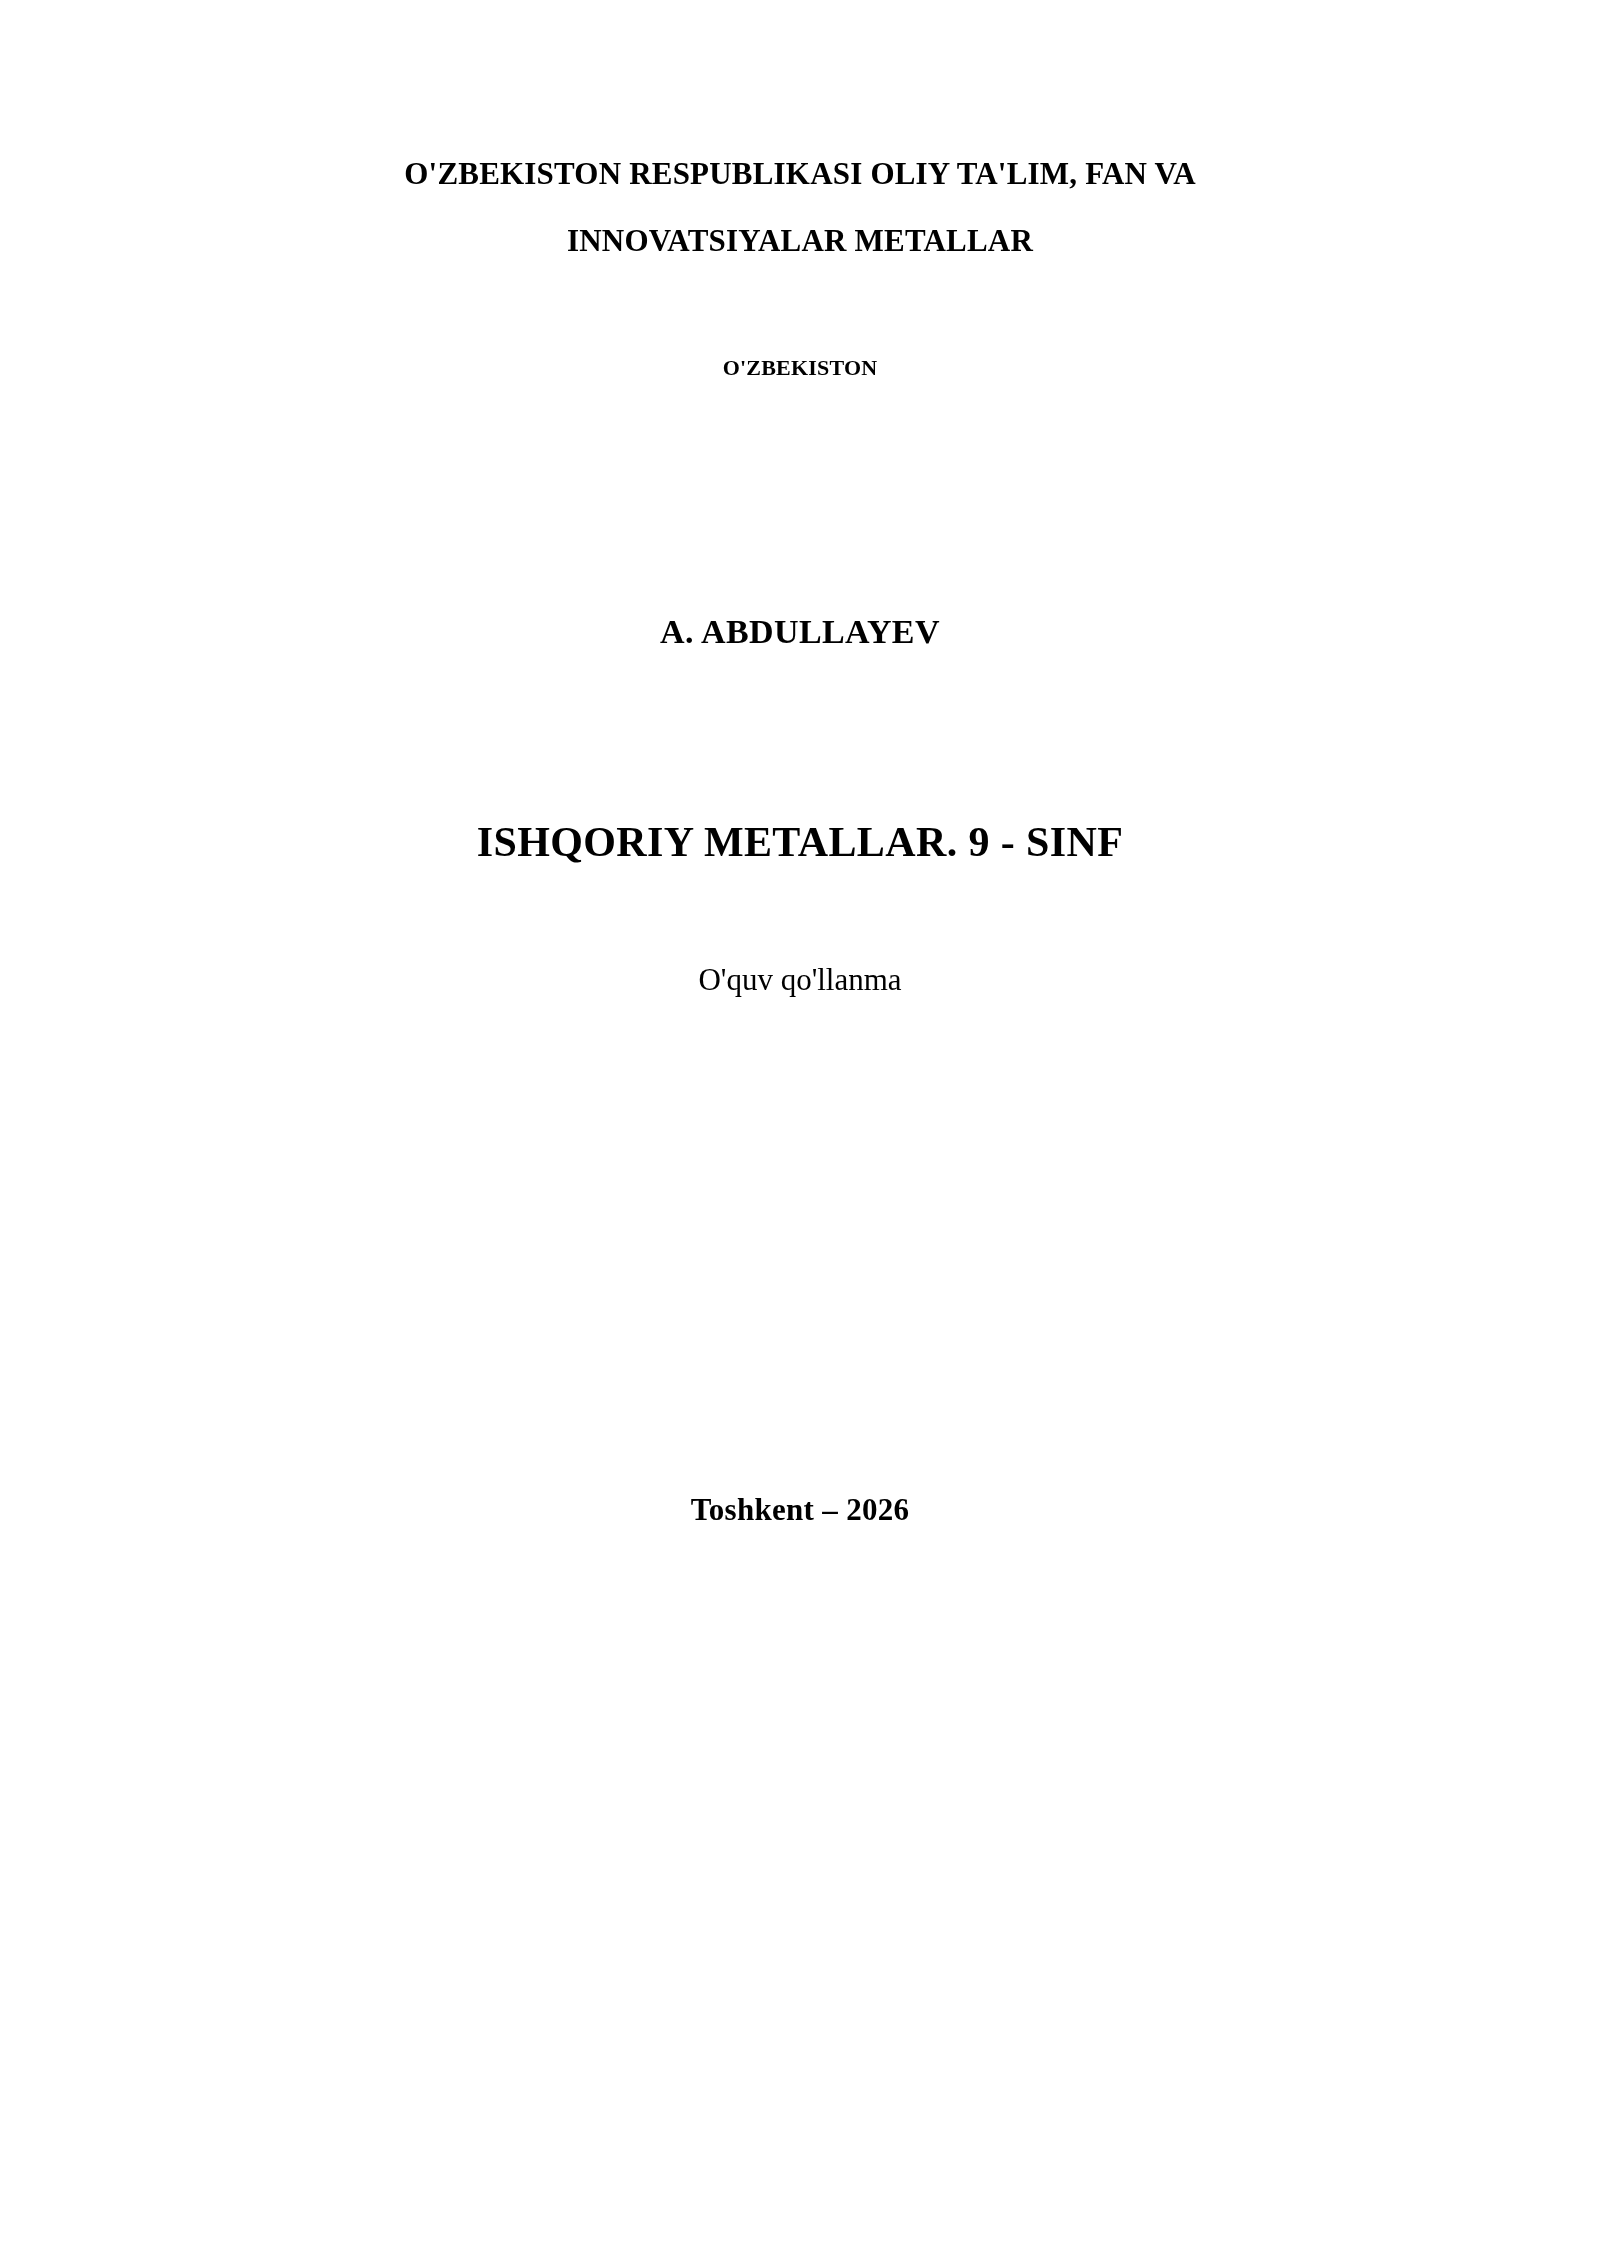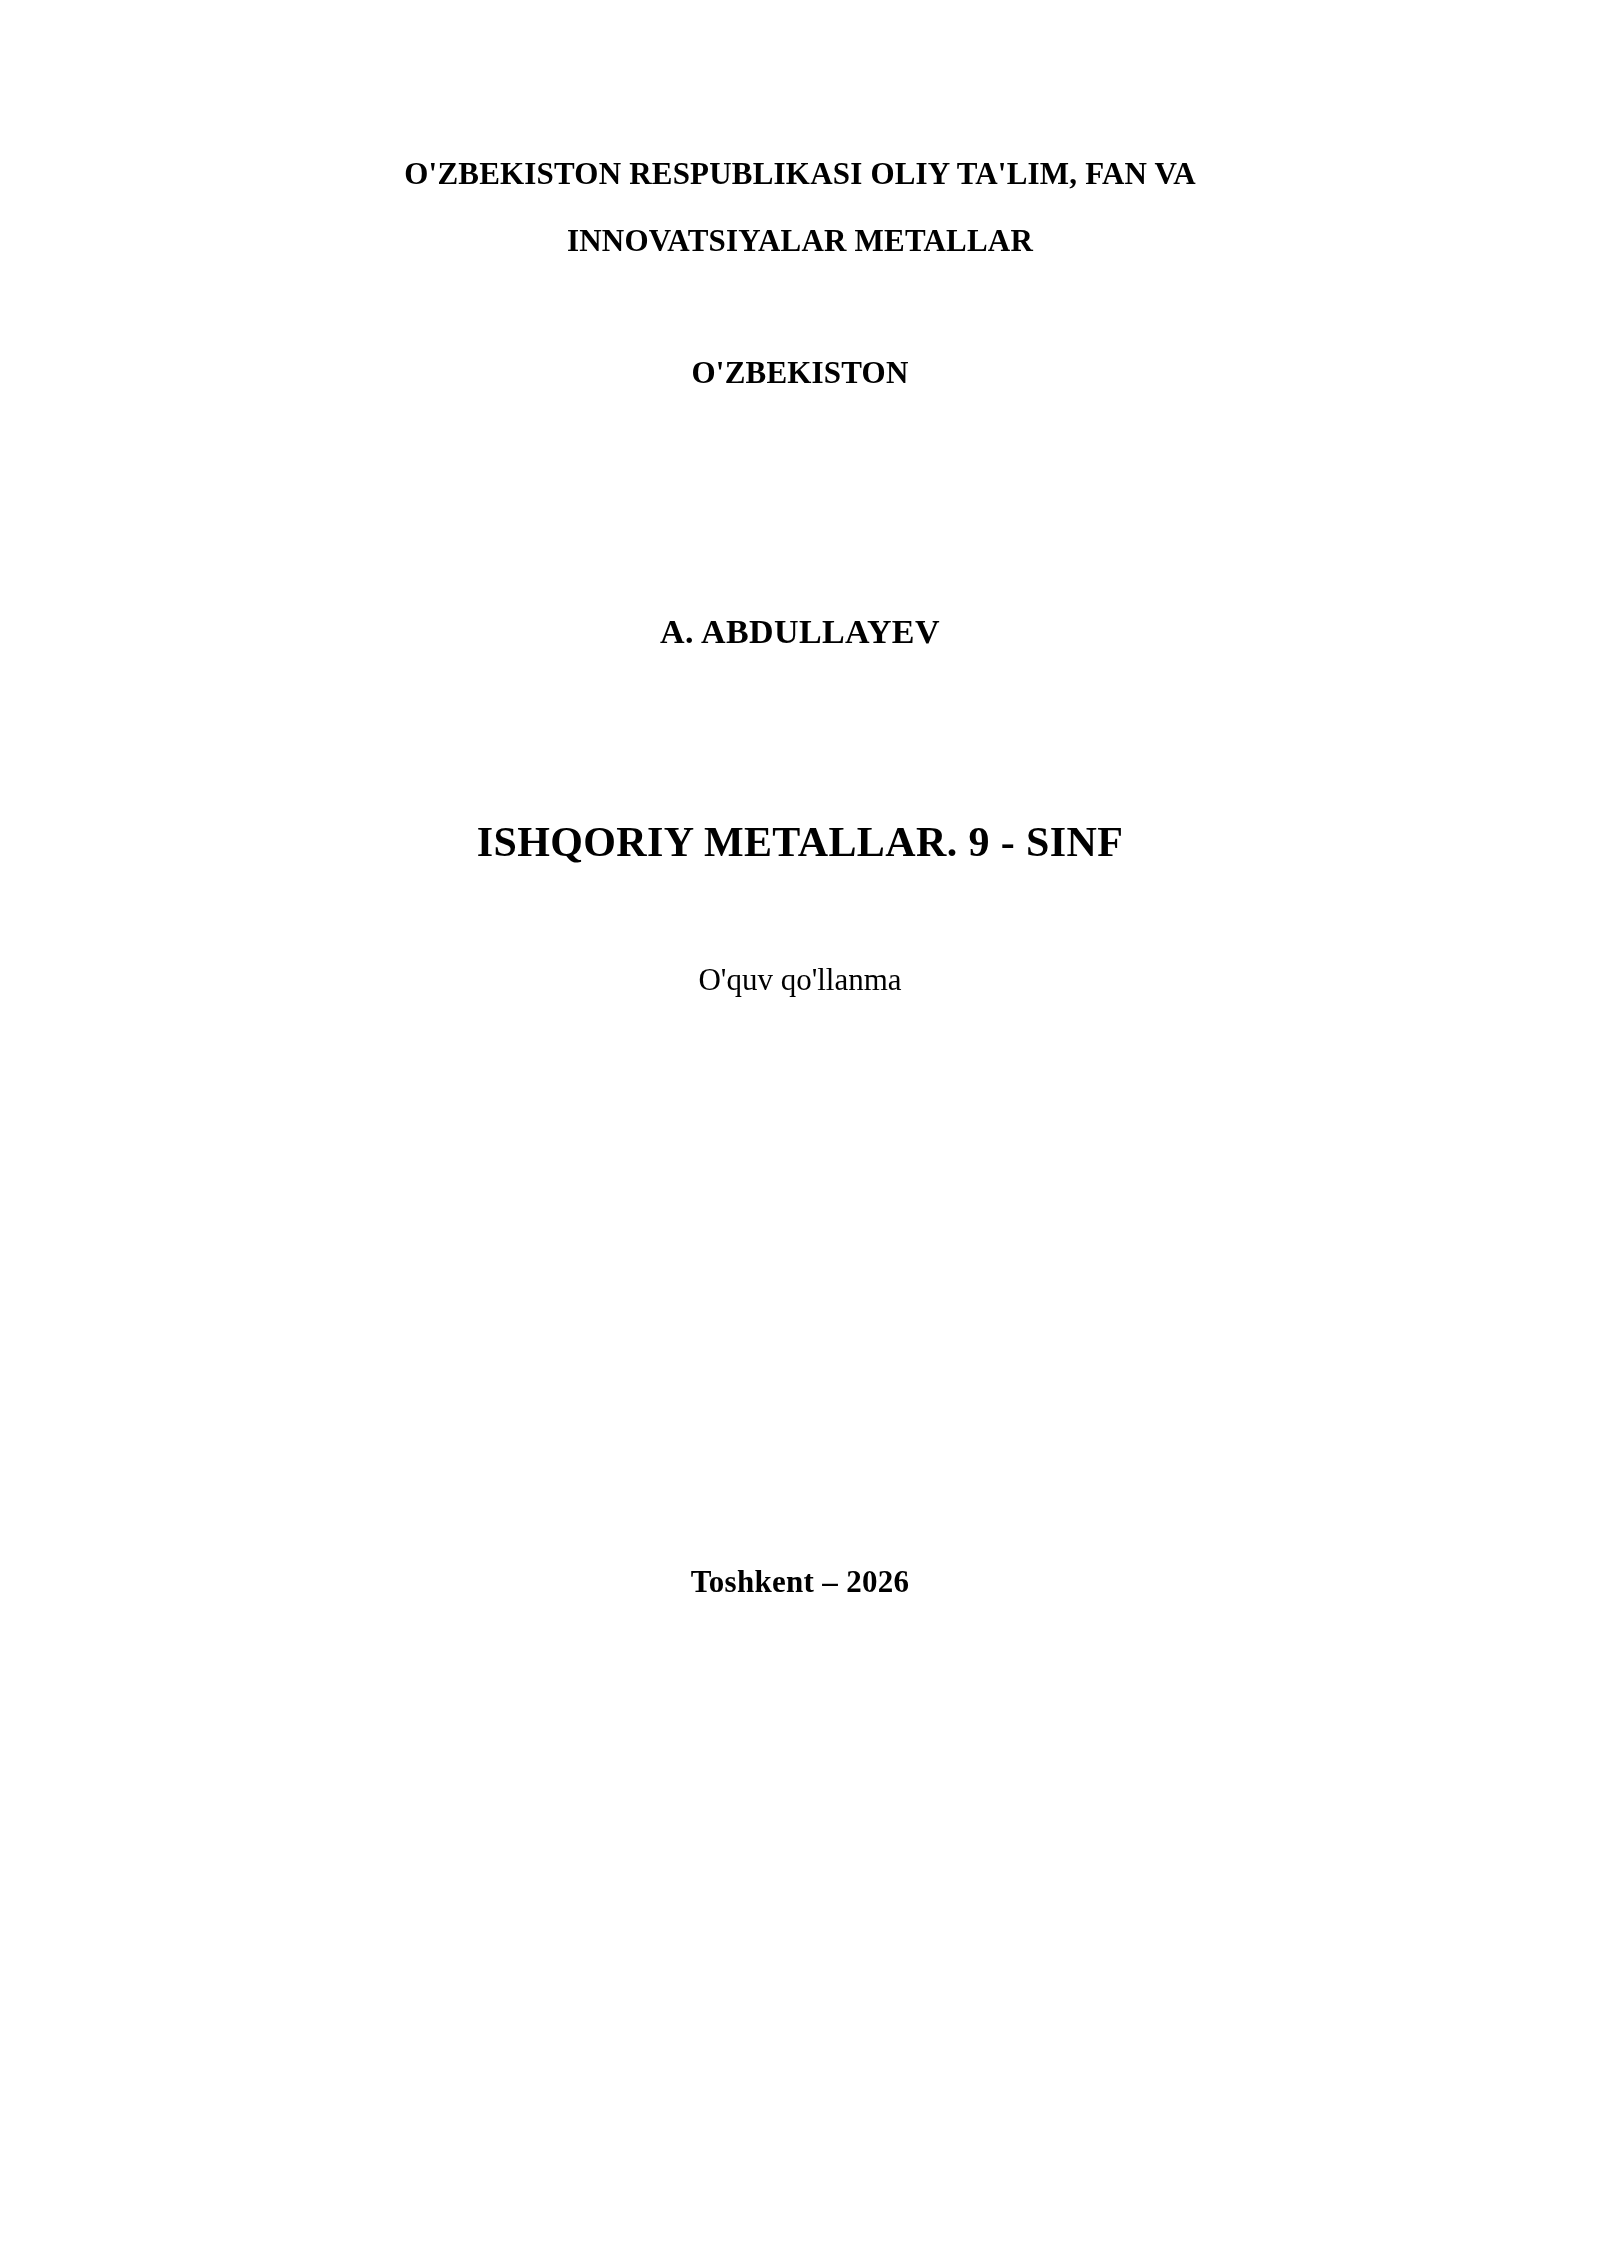--- a/index.html
+++ b/index.html
@@ -31,21 +31,21 @@
     font-weight: bold;
     font-size: 31px;
     letter-spacing: 0.2px;
     line-height: 1.0;
   }
   .ministry-1 { top: 158px; }
   .ministry-2 { top: 225px; }
   .country {
     top: 355px;
     font-weight: bold;
-    font-size: 31px;
+    font-size: 22px;
     letter-spacing: 0.2px;
   }
   .author {
     top: 613px;
     font-weight: bold;
     font-size: 34px;
     letter-spacing: 0.4px;
   }
   .title {
     top: 810px;
@@ -53,21 +53,21 @@
     font-size: 42px;
     letter-spacing: 0.4px;
     margin-top: 8px;
   }
   .subtitle {
     top: 962px;
     font-weight: normal;
     font-size: 31px;
   }
   .imprint {
-    top: 1564px;
+    top: 1492px;
     font-weight: bold;
     font-size: 31px;
     letter-spacing: 0.3px;
     text-align: center;
   }
 </style>
 </head>
 <body>
 
 <div class="page">

